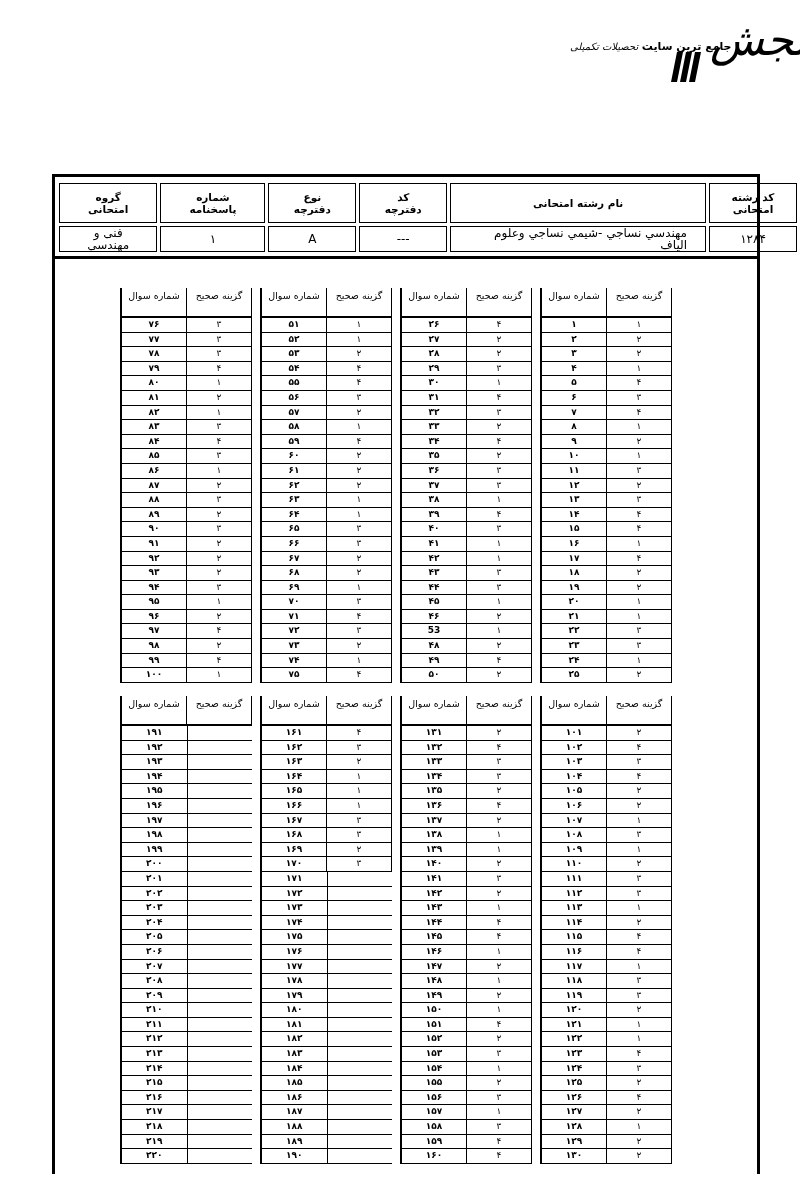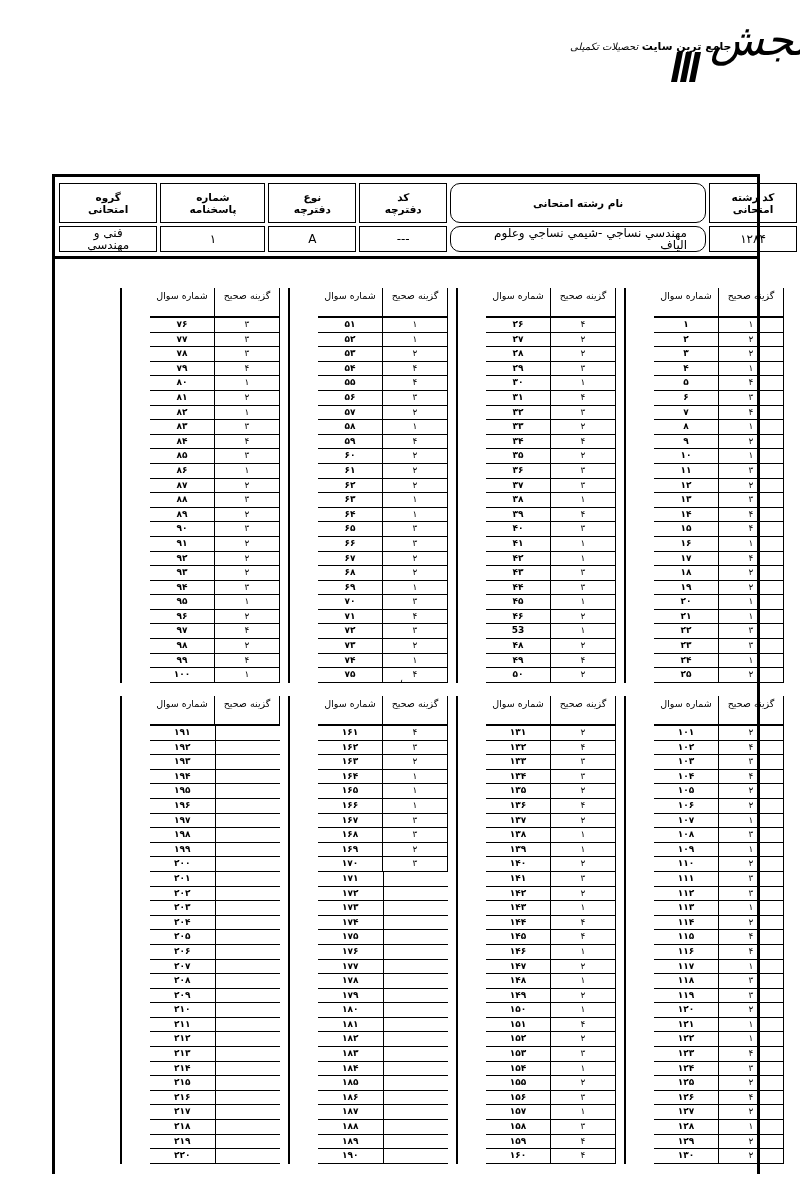--- a/index.html
+++ b/index.html
@@ -12,32 +12,32 @@
   .logo .books { position: absolute; left: 97px; top: 34px; width: 36px; height: 36px; }
   .logo .wordmark { position: absolute; left: 140px; top: 0; font-family: "DejaVu Serif", serif; font-size: 44px; font-style: italic; direction: rtl; }
 
   .frame { position: absolute; left: 52px; top: 174px; width: 708px; height: 1000px;
            border-left: 3px solid #000; border-top: 3px solid #000; border-right: 3px solid #000; box-sizing: border-box; }
   .info { position: absolute; left: 56px; top: 180px; border-collapse: separate; border-spacing: 3px; direction: rtl; }
   .info td { border: 1.5px solid #000; text-align: center; font-size: 10.5px; font-weight: bold; padding: 0 18px; line-height: 12px; }
   .info tr.h td { height: 38px; }
   .info tr.v td { height: 24px; font-weight: normal; font-size: 12px; }
   .info td.code { width: 56px; }
-  .info td.name { width: 330px; border-radius: 10px; }
+  .info td.name { width: 330px; }
   .info td.bcode { width: 58px; margin-top: 10px; }
   .info td.btype { width: 58px; }
   .info td.sheet { width: 80px; }
   .info td.group { width: 72px; }
   .info tr.v td.name { text-align: right; font-size: 12px; }
   .info-bottom { position: absolute; left: 52px; top: 256px; width: 708px; border-top: 3px solid #000; }
 
   .grid { position: absolute; display: flex; gap: 8px; }
   .grid.g1 { left: 120px; top: 288px; }
   .grid.g2 { left: 120px; top: 696px; }
-  .col { display: flex; flex-direction: column; width: 130px; border-left: 2.5px solid #000; padding-left: 28px; }
+  .col { display: flex; flex-direction: column; width: 130px; border-left: 2.5px solid #000; }
   .col .hdr { display: flex; height: 28px; border-bottom: 2px solid #000; }
   .col .hdr span { flex: 1; font-size: 9.5px; text-align: center; line-height: 11px; padding-top: 2px; border-right: 1.5px solid #000; }
   .row { display: flex; height: 13.6px; border-bottom: 1.5px solid #000; }
   .row span { flex: 1; text-align: center; font-size: 9px; line-height: 13px; border-right: 1.5px solid #000; font-weight: bold; }
   .row span.a { font-weight: normal; }
   .row span.empty { border-right: none; }
   .dot { position: absolute; left: 400px; top: 674px; font-size: 9px; }
 </style>
 </head>
 <body>

